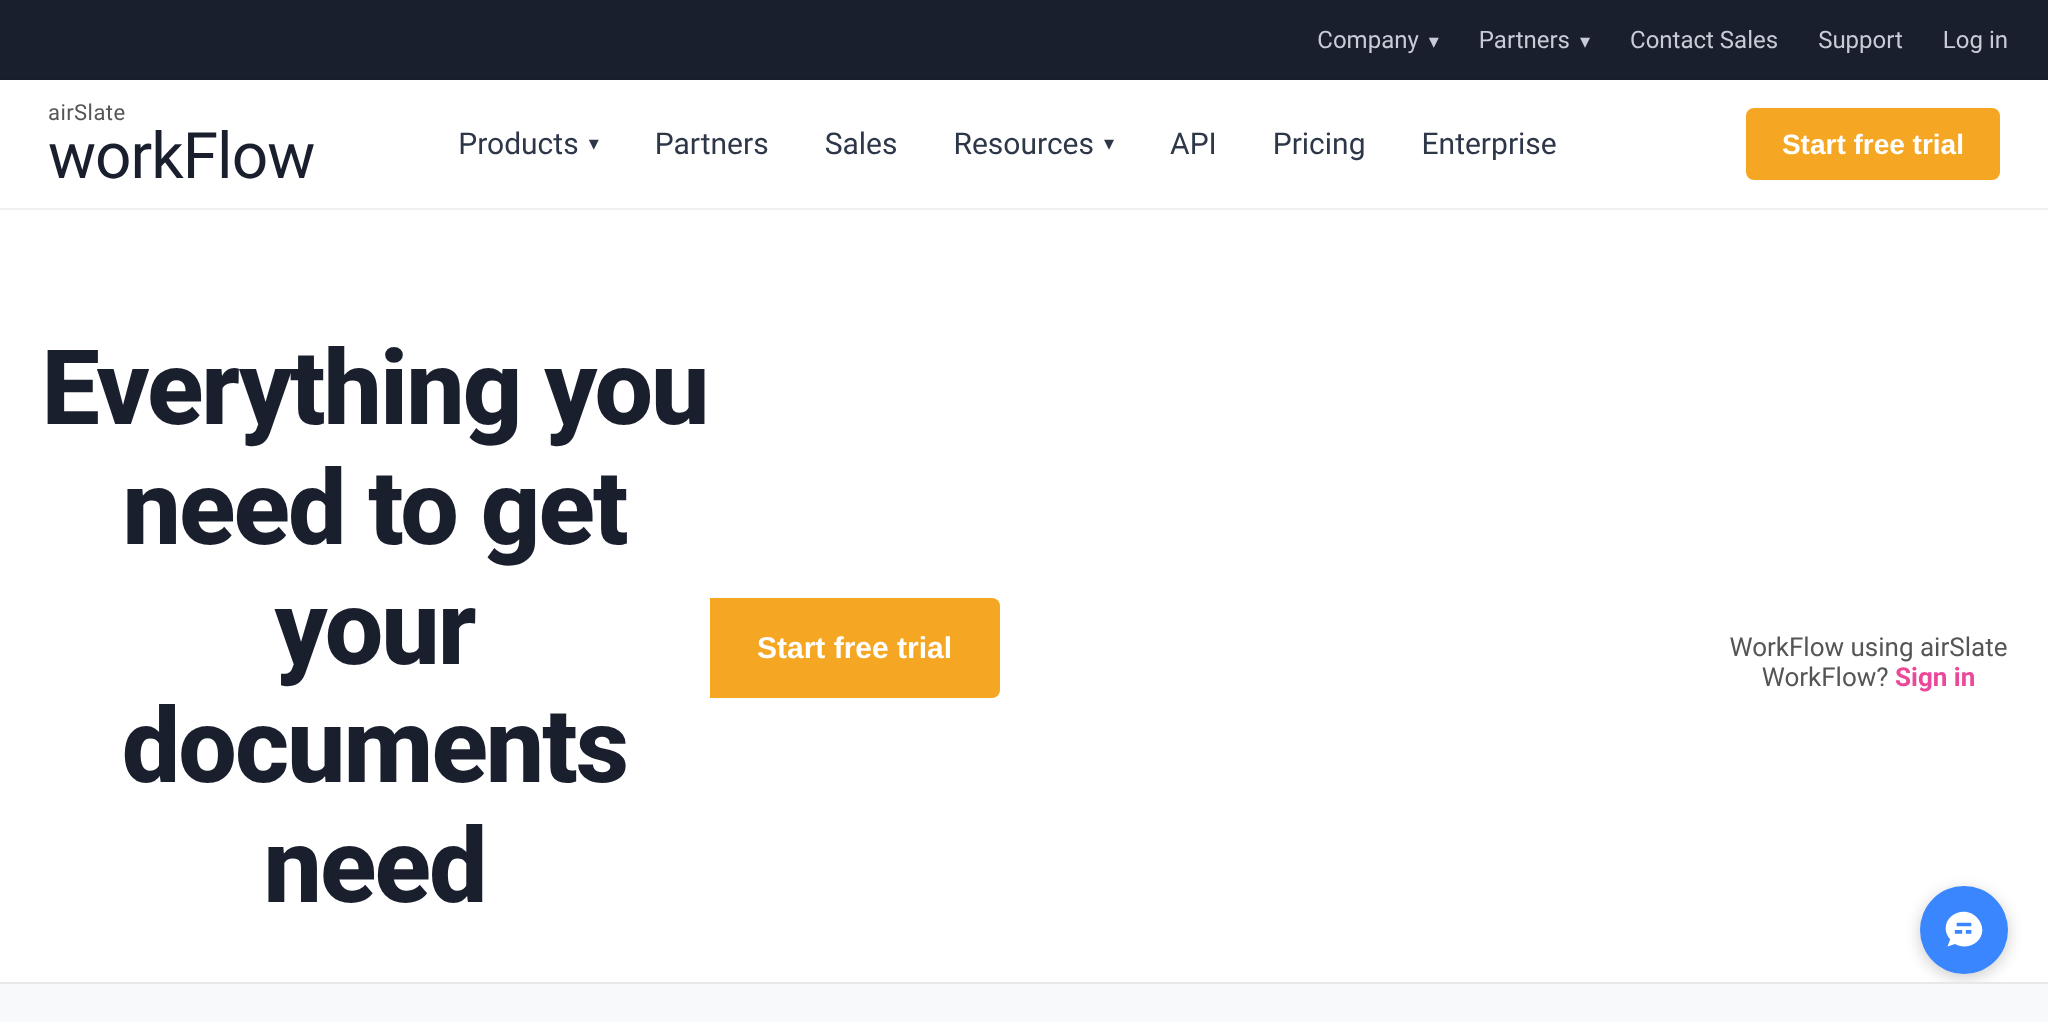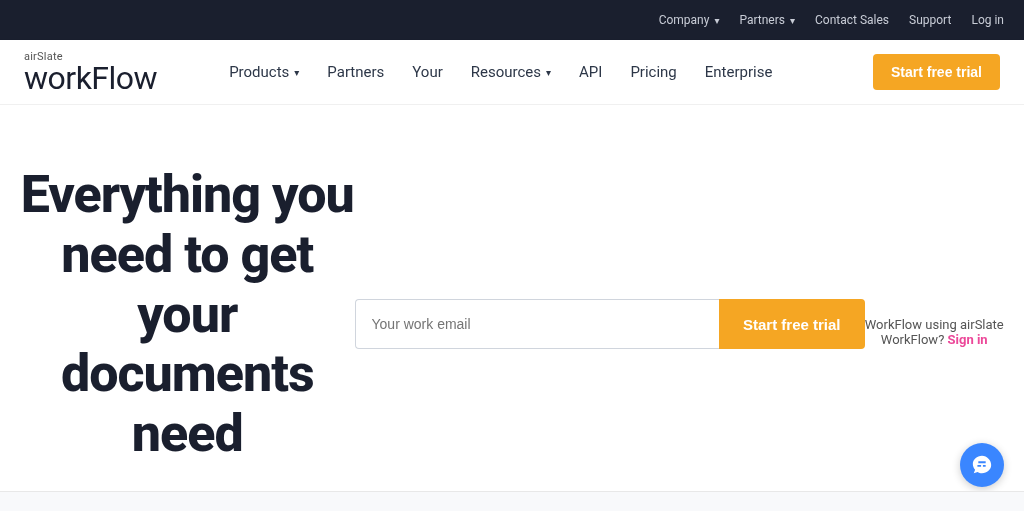--- a/index.html
+++ b/index.html
@@ -228,41 +228,40 @@
     <span class="logo-top">airSlate</span>
     <span class="logo-bottom">workFlow</span>
   </a>
 
   <div class="nav-links">
     <a class="nav-link">
       <span>Products</span>
       <span class="chevron-down">▾</span>
     </a>
     <a class="nav-link">Partners</a>
-    <a class="nav-link">Your</a>
+    <a class="nav-link">Sales</a>
     <a class="nav-link">
       <span>Resources</span>
       <span class="chevron-down">▾</span>
     </a>
     <a class="nav-link">API</a>
     <a class="nav-link">Pricing</a>
     <a class="nav-link">Enterprise</a>
   </div>
 
   <button class="nav-cta">Start free trial</button>
 </nav>
 
 <section class="hero">
   <h1 class="hero-title">
     <span>Everything you need to get</span><br>
     <span>your documents need</span>
   </h1>
 
   <div class="hero-form">
-    <input class="hero-email-input" type="email" placeholder="Your work email" style="">
     <button class="hero-submit">Start free trial</button>
   </div>
 
   <p class="hero-signin">
     <span>WorkFlow using airSlate WorkFlow?</span>
     <a>Sign in</a>
   </p>
 </section>
 
 <div class="chat-button">

